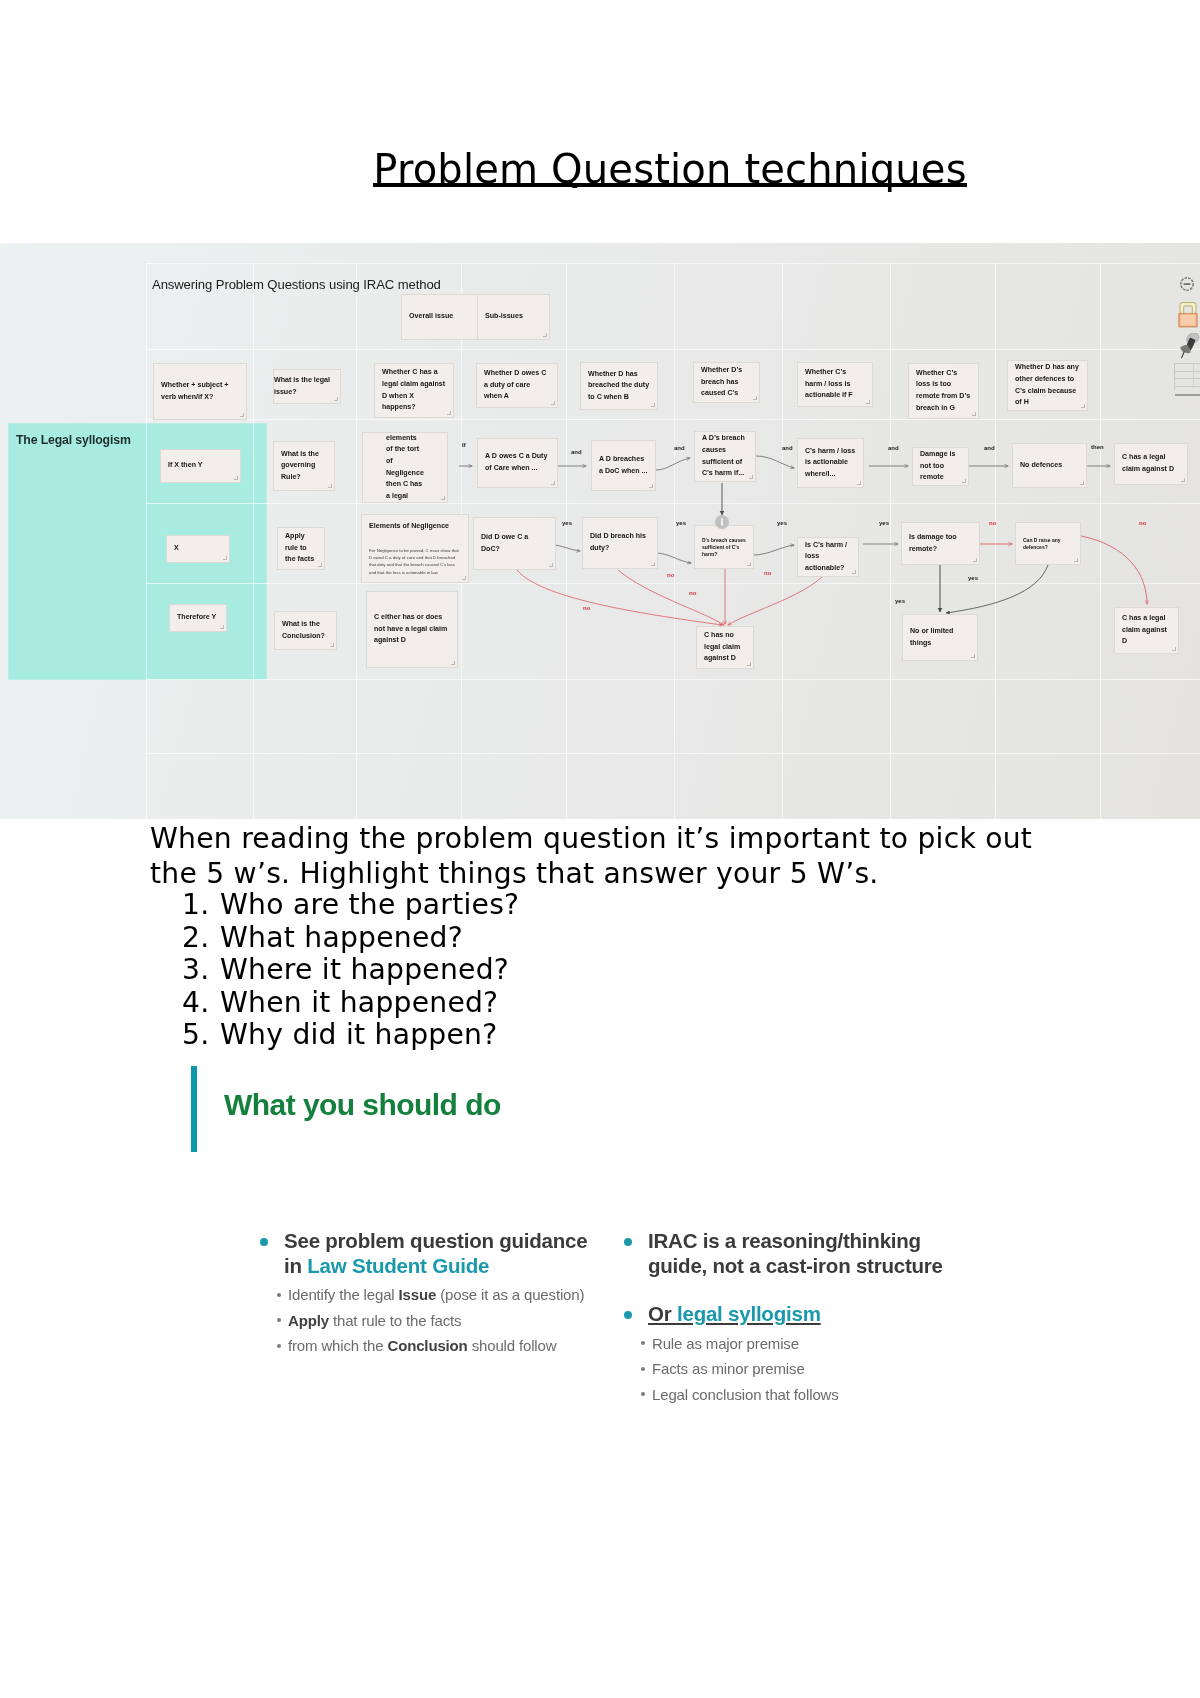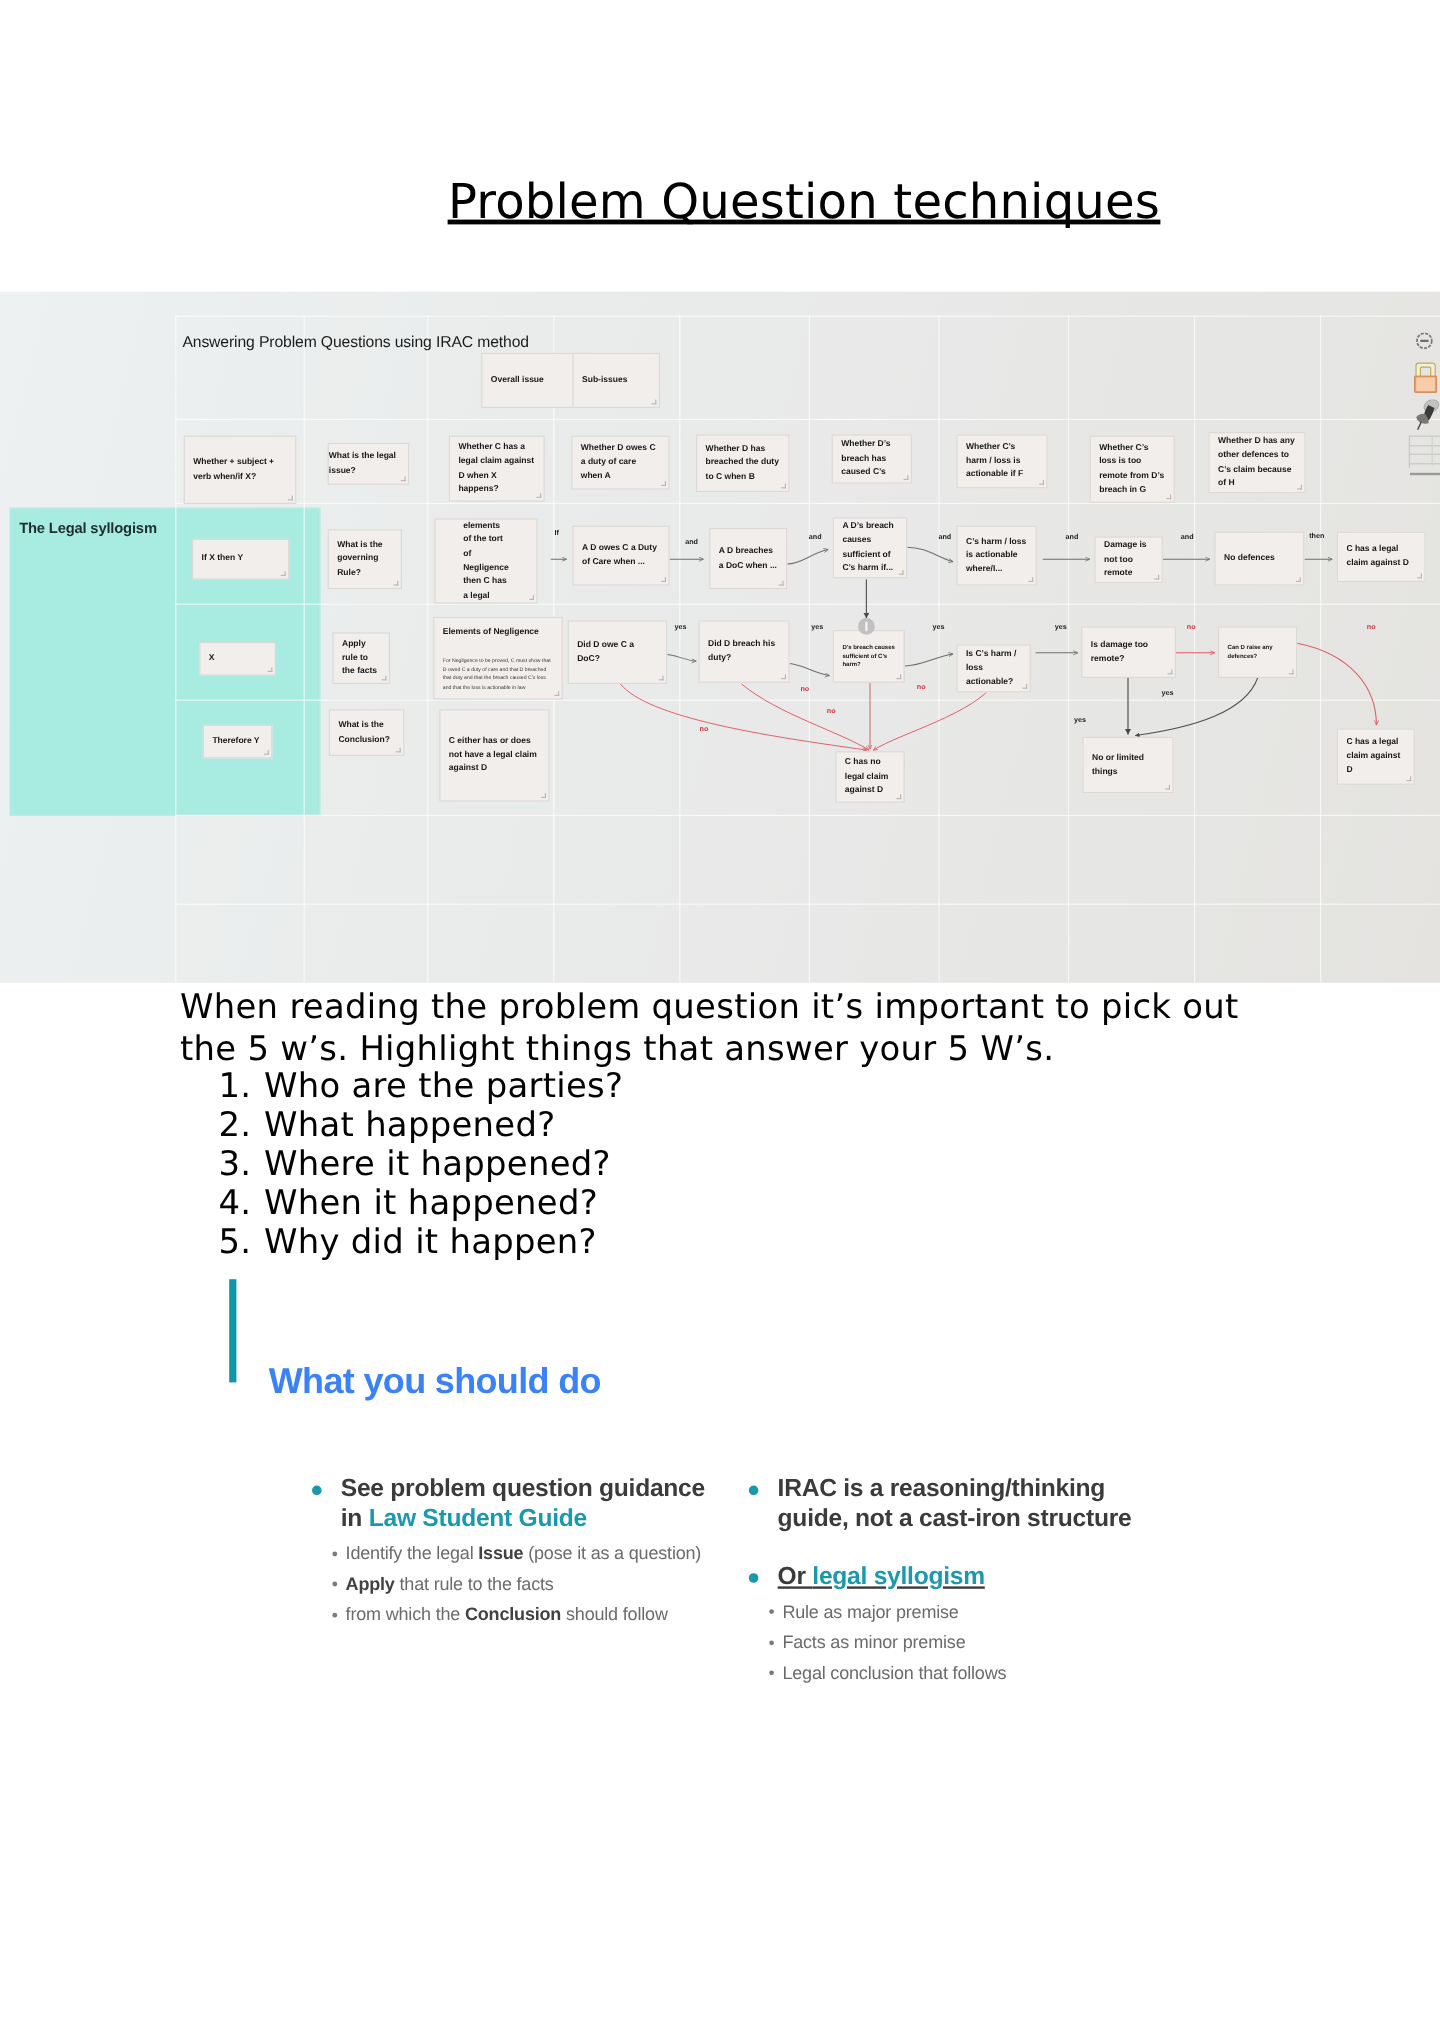--- a/index.html
+++ b/index.html
@@ -49,21 +49,21 @@
   #bodytext{position:absolute;left:150px;top:821px;width:920px;color:#000;font-size:28.2px;line-height:35.2px;letter-spacing:0.25px;}
   #bodytext .ol{margin:0;padding:0;list-style:none;line-height:32.4px;margin-top:-2px;}
   #bodytext .ol li{margin:0;padding:0 0 0 32px;}
   #bodytext .num{display:inline-block;width:38px;}
   
 
   
   #wysd{position:absolute;left:190px;top:1066px;}
   #wysd .bar{position:absolute;left:1px;top:0;width:6px;height:86px;background:#0e96ab;}
   #wysd .txt{position:absolute;left:34px;top:22px;font-family:"Liberation Sans",sans-serif;
-      font-size:30px;font-weight:700;color:#3b82f6;white-space:nowrap;letter-spacing:-0.55px;margin-top:47px;}
+      font-size:30px;font-weight:700;color:#15803d;white-space:nowrap;letter-spacing:-0.55px;}
 
   
   .col{position:absolute;}
   .b1{position:relative;padding-left:26px;font-family:"Liberation Sans",sans-serif;
      font-size:20.5px;font-weight:700;line-height:24.5px;color:#3b3b3b;letter-spacing:-0.22px;}
   .b1 .dot{position:absolute;left:2px;top:9px;width:8px;height:8px;border-radius:50%;background:#1a99ad;}
   .b1 .tl{color:#1a99ad;}
   .b2{position:relative;padding-left:30px;font-family:"Liberation Sans",sans-serif;
      font-size:15.0px;font-weight:400;line-height:19.0px;color:#6a6b6d;letter-spacing:-0.15px;}
   .b2 .dot{position:absolute;left:19px;top:7.5px;width:4.2px;height:4.2px;border-radius:50%;background:#7a7b7d;}
@@ -270,21 +270,21 @@
         </div>
 <div class="node" style="left:901px;top:279px;width:79px;height:43px;font-size:7.1px;line-height:11.6px;font-weight:600;padding:7px 7px;">
           <span class="nt">Is damage too remote?</span>
         </div>
 <div class="node" style="left:1015px;top:279px;width:66px;height:43px;font-size:5.0px;line-height:7px;font-weight:600;padding:7px 7px;">
           <span class="nt">Can D raise any defences?</span>
         </div>
 <div class="node" style="left:169px;top:361px;width:58px;height:28px;font-size:7.1px;line-height:11.6px;font-weight:600;padding:7px 7px;">
           <span class="nt">Therefore Y</span>
         </div>
-<div class="node" style="left:274px;top:348px;width:63px;height:39px;font-size:7.1px;line-height:11.6px;font-weight:600;padding:7px 7px;">
+<div class="node" style="left:274px;top:368px;width:63px;height:39px;font-size:7.1px;line-height:11.6px;font-weight:600;padding:7px 7px;">
           <span class="nt">What is the Conclusion?</span>
         </div>
 <div class="node" style="left:366px;top:348px;width:92px;height:77px;font-size:7.1px;line-height:11.6px;font-weight:600;padding:7px 7px;">
           <span class="nt">C either has or does not have a legal claim against D</span>
         </div>
 <div class="node" style="left:696px;top:383px;width:58px;height:43px;font-size:7.1px;line-height:11.6px;font-weight:600;padding:7px 7px;">
           <span class="nt">C has no legal claim against D</span>
         </div>
 <div class="node" style="left:902px;top:371px;width:76px;height:47px;font-size:7.1px;line-height:11.6px;font-weight:600;padding:7px 7px;">
           <span class="nt">No or limited things</span>

